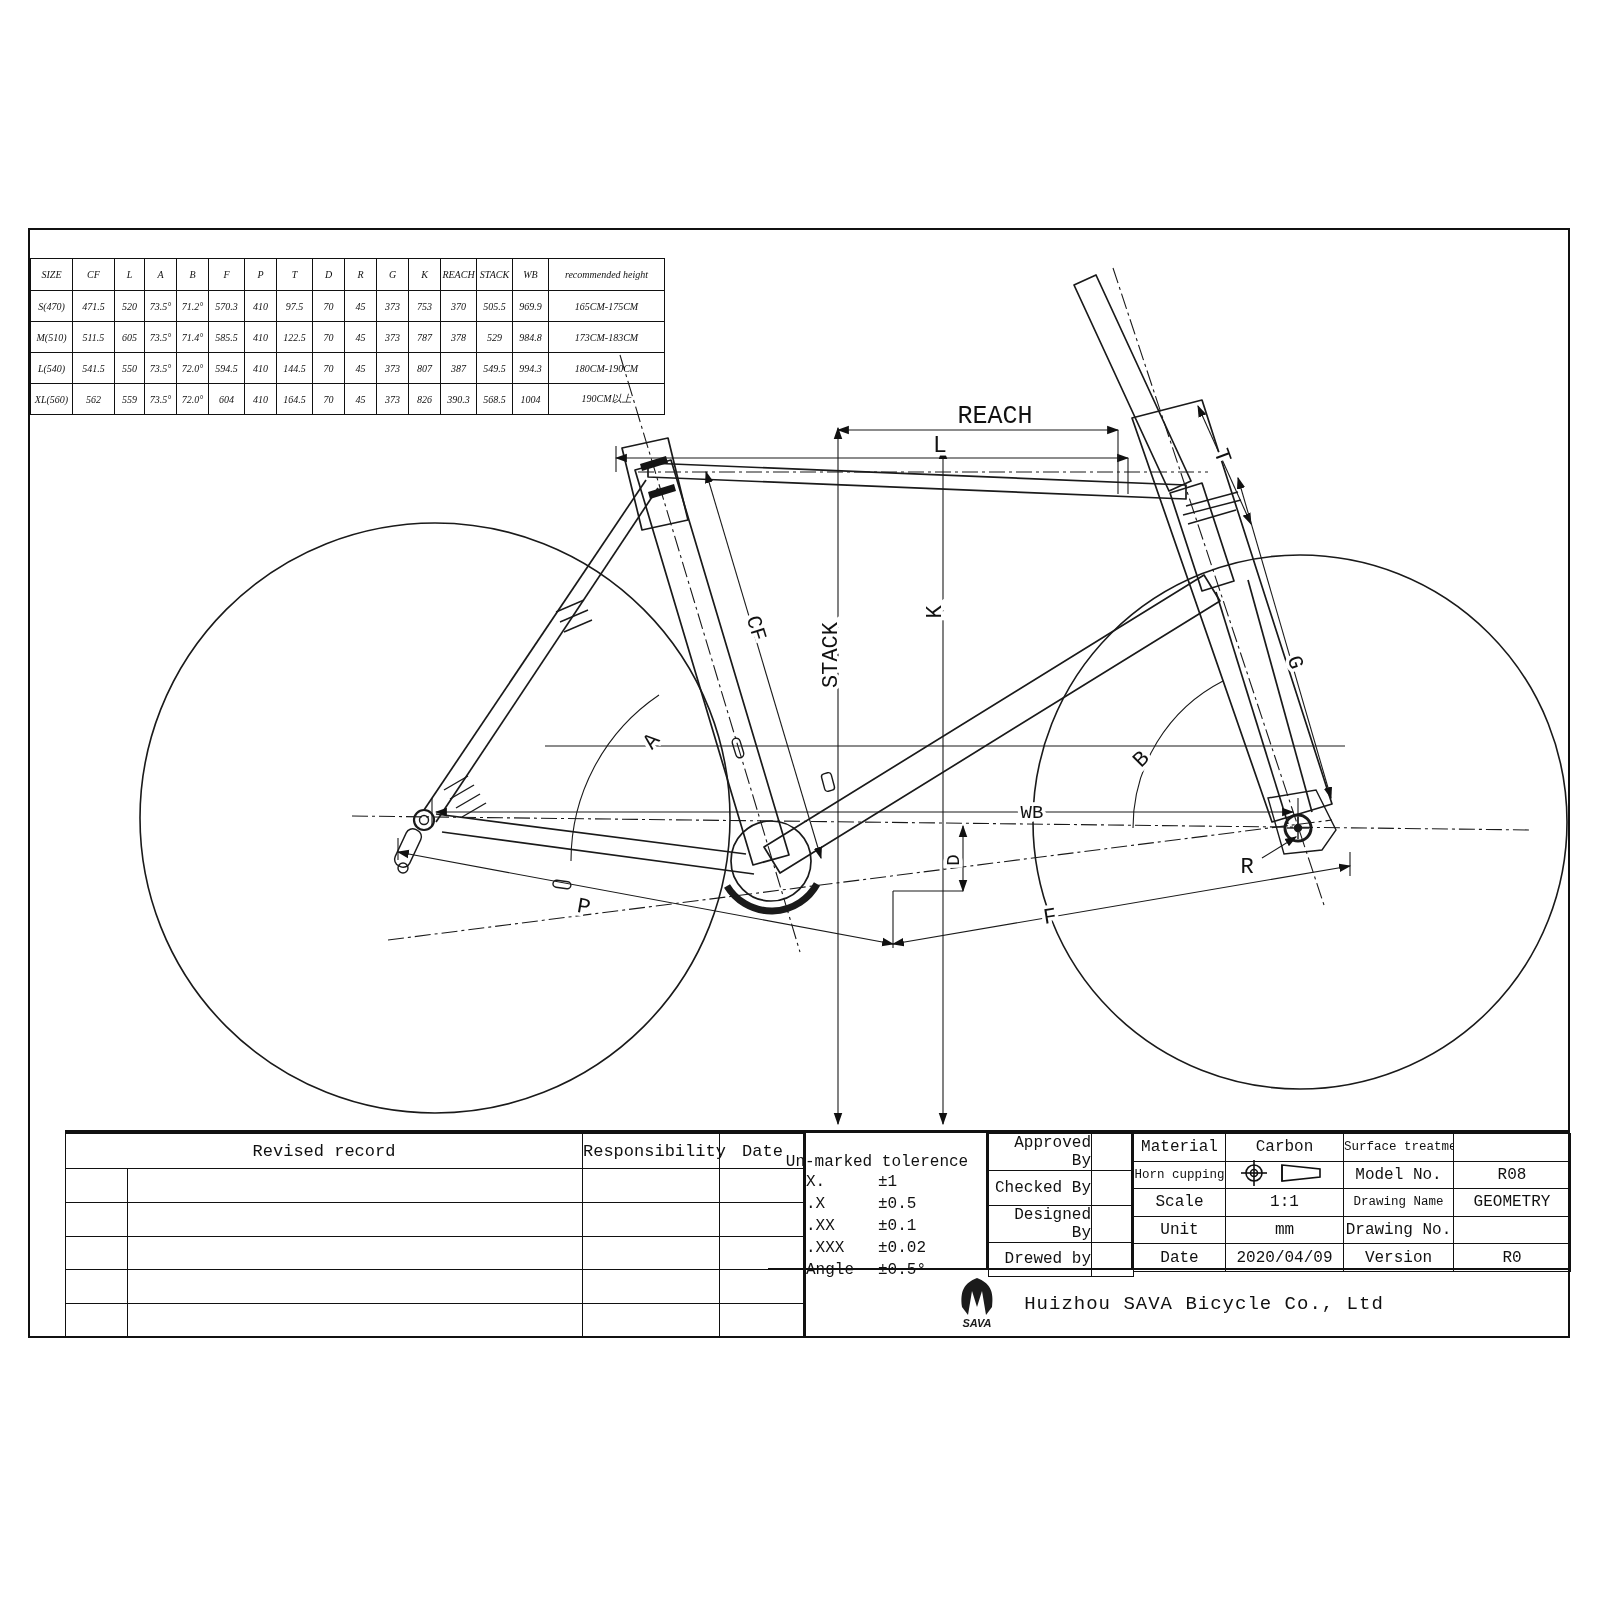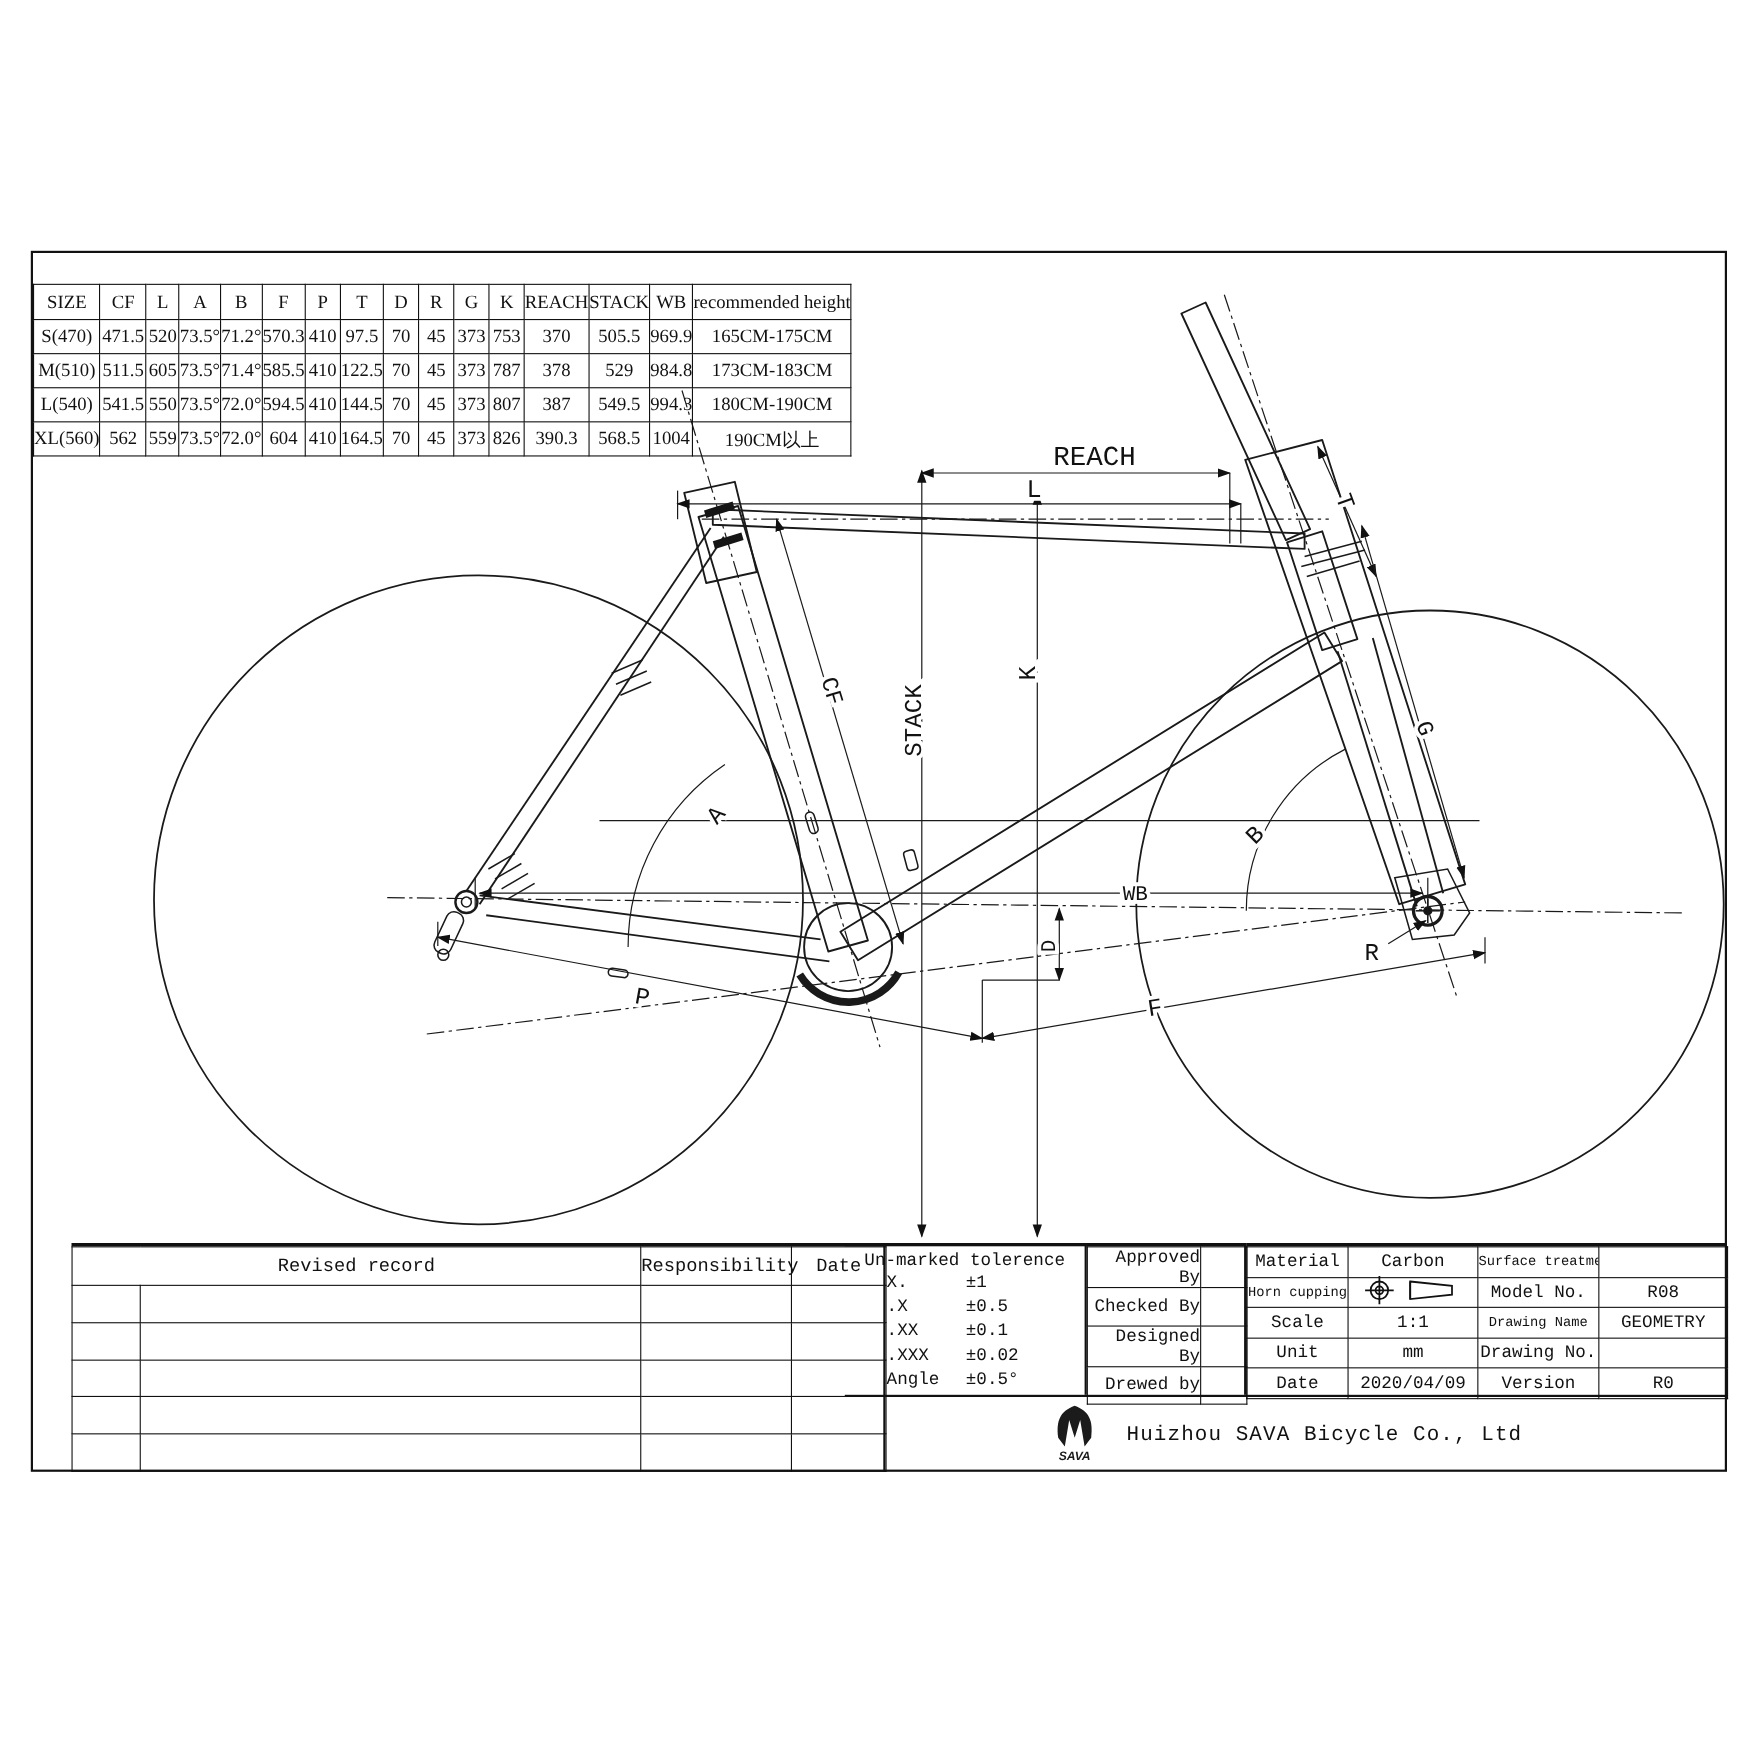--- a/index.html
+++ b/index.html
@@ -3,33 +3,33 @@
 <meta charset="utf-8">
 <style>
   html,body{margin:0;padding:0;background:#fff;}
   #page{position:relative;width:1600px;height:1600px;background:#fff;overflow:hidden;
         font-family:"Liberation Mono",monospace;color:#111;}
   
   #sheet-border{position:absolute;left:28px;top:228px;width:1538px;height:1106px;
         border:2.5px solid #111;}
   
   #geo-table{position:absolute;left:30px;top:258px;border-collapse:collapse;table-layout:fixed;
-        font-family:"Liberation Serif",serif;font-size:17px;}
+        font-family:"Liberation Serif",serif;font-size:10px;font-style:italic;}
   #geo-table td,#geo-table th{border:1.5px solid #111;text-align:center;vertical-align:middle;
         padding:0;overflow:hidden;white-space:nowrap;font-weight:normal;}
   #geo-table thead tr{height:32px;}
   #geo-table tbody tr{height:31px;}
   
   .tb{position:absolute;box-sizing:border-box;background:transparent;}
   #revision-block{left:28px;top:1130px;width:740px;height:208px;border-top:3px solid #111;border-right:2px solid #111;margin-left:37px;}
   #revision-table{width:100%;height:100%;border-collapse:collapse;table-layout:fixed;font-size:17px;}
   #revision-table td{border:1.5px solid #111;text-align:center;padding:0;}
   #tolerance-block{left:768px;top:1130px;width:220px;height:138px;border-top:3px solid #111;
         border-right:2px solid #111;font-size:16px;}
-  #tolerance-block .tol-title{text-align:center;padding-top:4px;font-size:16px;}
+  #tolerance-block .tol-title{text-align:center;padding-top:20px;font-size:16px;}
   .tol-row{display:flex;padding-left:38px;line-height:22px;}
   .tol-row .tl{width:72px;}
   #approval-block{left:988px;top:1130px;width:145px;height:138px;border-top:3px solid #111;
         border-right:2px solid #111;}
   #approval-table{width:100%;height:100%;border-collapse:collapse;table-layout:fixed;font-size:16px;}
   #approval-table td{border:1.5px solid #111;text-align:right;padding:0;}
   #info-block{left:1133px;top:1130px;width:437px;height:138px;border-top:3px solid #111;}
   #info-table{width:100%;height:100%;border-collapse:collapse;table-layout:fixed;font-size:16px;}
   #info-table td{border:1.5px solid #111;text-align:center;padding:0;overflow:hidden;white-space:nowrap;}
   #info-table td.small{font-size:12.5px;}

